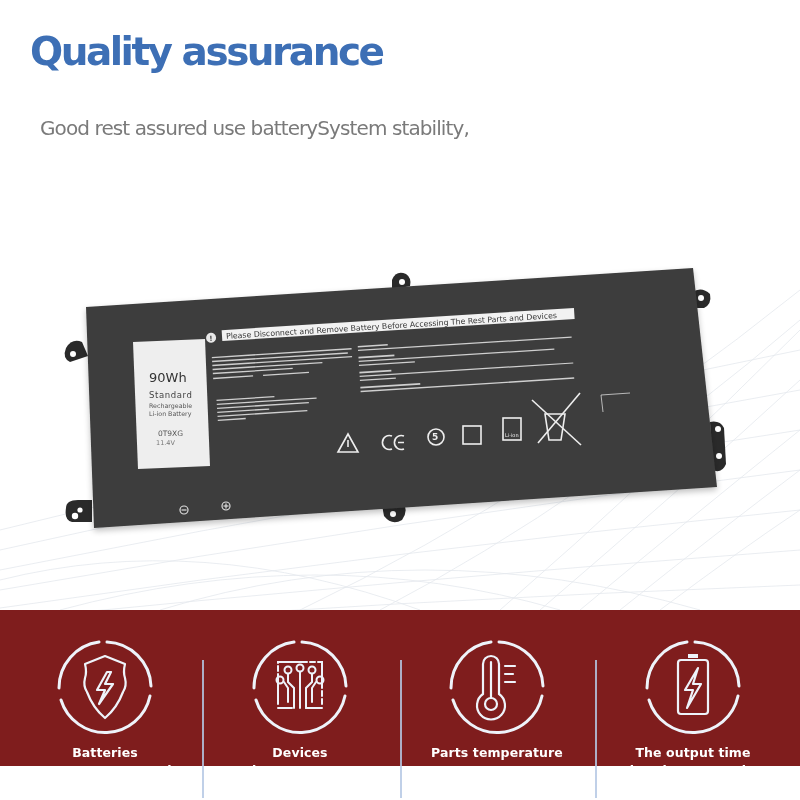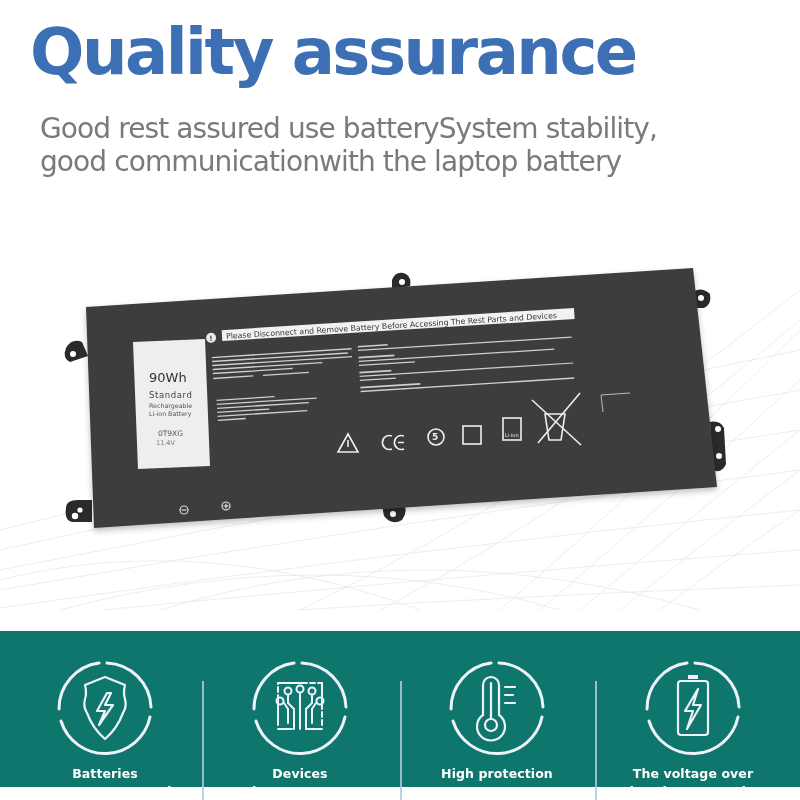--- a/index.html
+++ b/index.html
@@ -4,34 +4,33 @@
 <style>
   * { margin:0; padding:0; box-sizing:border-box; }
   html, body { width:800px; height:800px; overflow:hidden; background:#ffffff; }
   body { position:relative; font-family:"DejaVu Sans", sans-serif; }
 
   .mesh { position:absolute; left:0; top:230px; width:800px; height:380px; }
 
   .headline {
     position:absolute; left:30px; top:16px;
     font-family:"DejaVu Sans", sans-serif; font-weight:bold;
-    font-size:64px; letter-spacing:-2.5px; color:#3d6fb5; line-height:72px;
+    font-size:39px; letter-spacing:-2.5px; color:#3d6fb5; line-height:72px;
   }
   .subline {
     position:absolute; left:40px; top:112px; width:740px;
-    font-family:"DejaVu Sans", sans-serif; font-size:28px; letter-spacing:-0.9px;
+    font-family:"DejaVu Sans", sans-serif; font-size:20px; letter-spacing:-0.9px;
     color:#7a7a7a; line-height:33px;
   }
 
   .battery-wrap { position:absolute; left:0; top:0; width:800px; height:610px; }
 
   .band {
     position:absolute; left:0; top:610px; width:800px; height:156px;
-    background:#0f766e;
-    margin-top:21px;
+    background:#7f1d1d;
   }
   .feature {
     position:absolute; top:0; width:200px; height:190px; text-align:center;
   }
   .feature .icon { position:absolute; left:50%; top:28px; width:100px; height:100px; margin-left:-50px; }
   .feature .label {
     position:absolute; left:0; top:134px; width:200px;
     font-family:"DejaVu Sans", sans-serif; font-weight:bold; font-size:12.5px;
     color:#ffffff; line-height:18px; letter-spacing:0.1px;
   }
@@ -58,21 +57,20 @@
     <path d="M380 380 Q590 270 800 90"></path>
     <path d="M160 380 Q420 300 700 380"></path>
     <path d="M60 380 Q320 310 560 380"></path>
     <path d="M0 350 Q200 300 420 380"></path>
   </g>
 </svg>
 
 <div class="headline">Quality assurance</div>
 <div class="subline">
   <div>Good rest assured use batterySystem stability,</div>
-  <div>good communicationwith the laptop battery</div>
 </div>
 
 <svg class="battery-wrap" viewBox="0 0 800 610">
   <defs>
     <filter id="shadow" x="-5%" y="-5%" width="110%" height="120%">
       <feGaussianBlur in="SourceAlpha" stdDeviation="3"></feGaussianBlur>
       <feOffset dx="0" dy="3"></feOffset>
       <feComponentTransfer>
           <feFuncA type="linear" slope="0.25"></feFuncA>
         </feComponentTransfer>
@@ -238,38 +236,38 @@
       <g fill="none" stroke="#eef3fa" stroke-width="2.2" stroke-linecap="round">
         <path d="M36 56 L36 26 A8 8 0 0 1 52 26 L52 56 A14 14 0 1 1 36 56 Z"></path>
         <circle cx="44" cy="66" r="6"></circle>
         <line x1="44" y1="24" x2="44" y2="60"></line>
         <line x1="58" y1="28" x2="68" y2="28"></line>
         <line x1="58" y1="36" x2="66" y2="36"></line>
         <line x1="58" y1="44" x2="68" y2="44"></line>
       </g>
     </svg>
     <div class="label">
-      <div>High protection</div>
+      <div>Parts temperature</div>
     </div>
   </div>
 
   <div class="divider" style="left:595px;"></div>
 
   <div class="feature" style="left:593px;">
     <svg class="icon" viewBox="0 0 100 100">
       <g fill="none" stroke="#eef3fa" stroke-width="3" stroke-linecap="round">
         <path d="M52 4 A46 46 0 0 1 96 48"></path>
         <path d="M95 58 A46 46 0 0 1 6 62"></path>
         <path d="M4 50 A46 46 0 0 1 44 4"></path>
       </g>
       <g fill="none" stroke="#eef3fa" stroke-width="2.2" stroke-linejoin="round">
         <rect x="35" y="22" width="30" height="54" rx="3"></rect>
         <path d="M55 30 L42 52 L50 52 L44 70 L58 46 L50 46 Z"></path>
       </g>
       <rect x="45" y="16" width="10" height="4" fill="#eef3fa"></rect>
     </svg>
     <div class="label">
-      <div>The voltage over</div>
+      <div>The output time</div>
       <div>charging protection</div>
     </div>
   </div>
 
 </div>
 
 </body></html>

